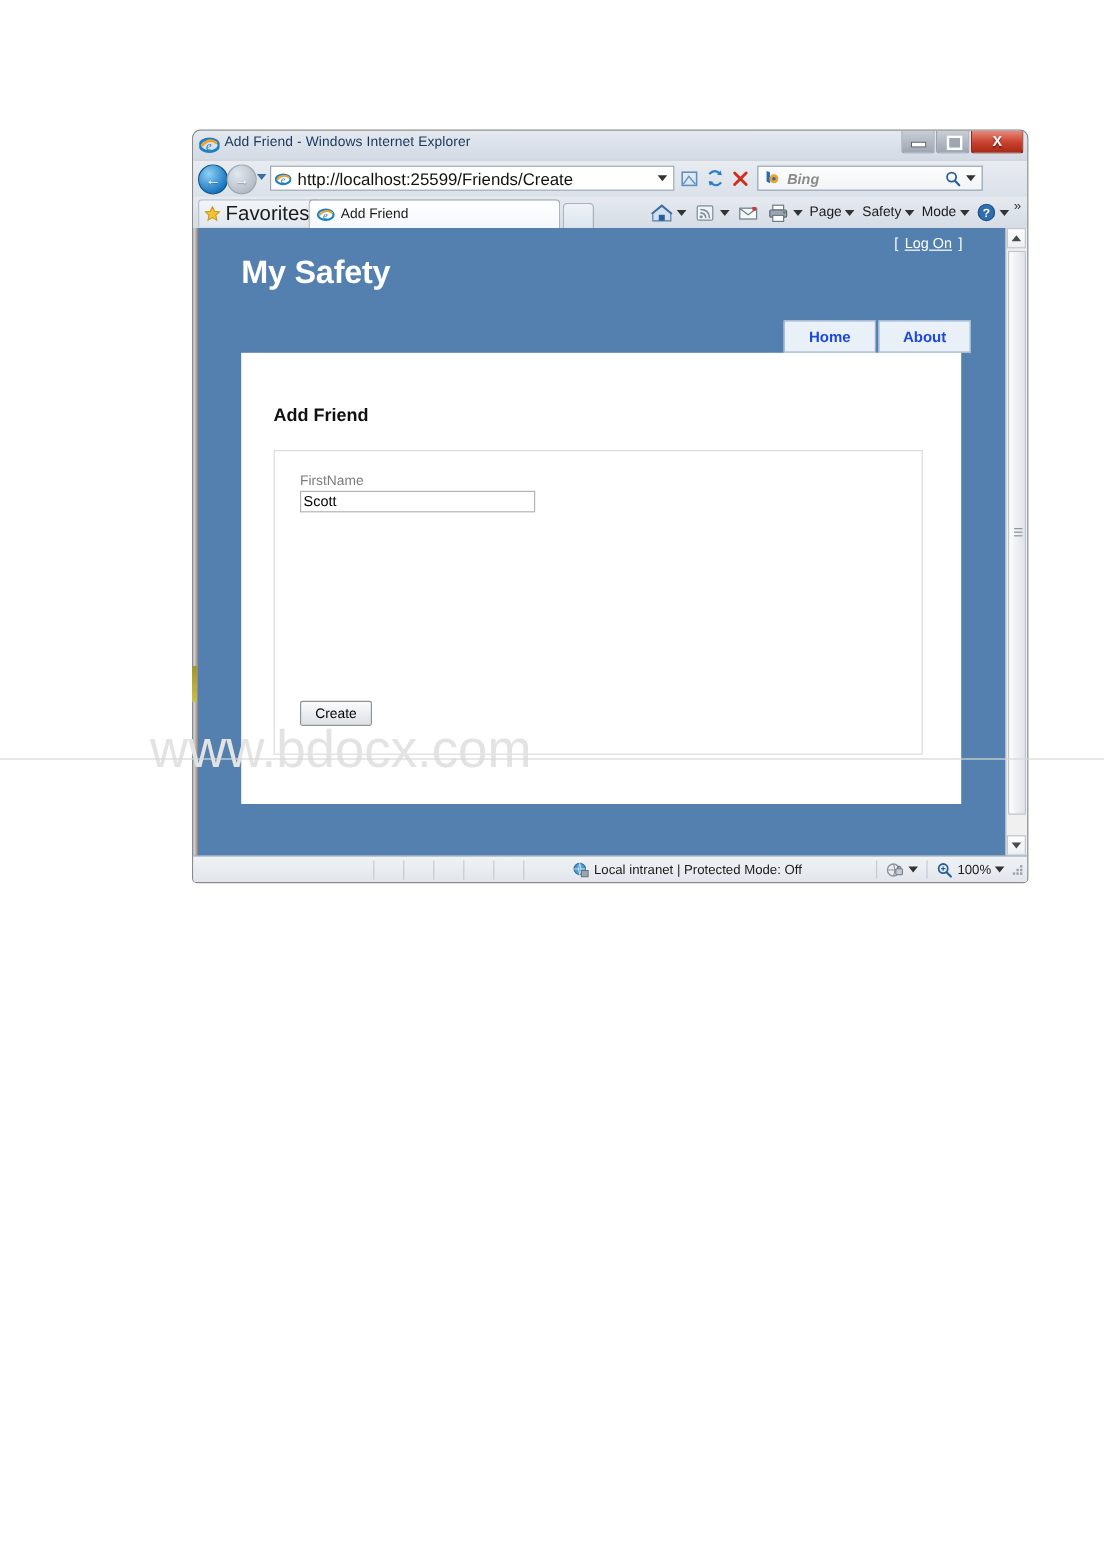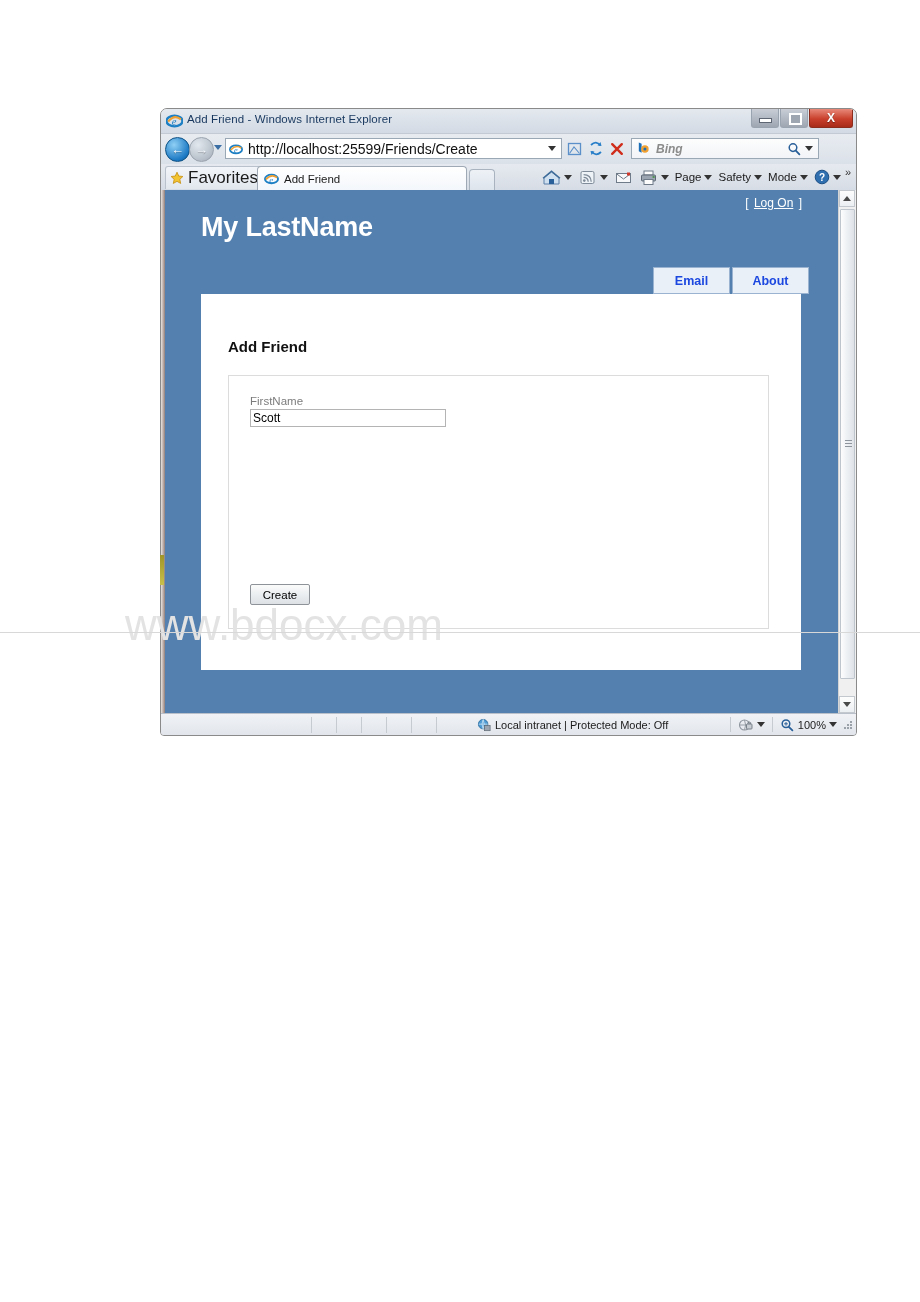--- a/index.html
+++ b/index.html
@@ -711,24 +711,24 @@
     <div id="page-left-border"></div>
 
     <div id="page-content">
 
       <div id="site-header">
         <div id="logon-area">
           <span>[</span>
           <a id="logon-link" href="#">Log On</a>
           <span>]</span>
         </div>
-        <div id="site-title">My LastName</div>
+        <div id="site-title">My Safety</div>
         <div id="main-nav">
           <div class="nav-tab">
-            <span>Email</span>
+            <span>Home</span>
           </div>
           <div class="nav-tab">
             <span>About</span>
           </div>
         </div>
       </div>
 
       <div id="content-panel">
         <div id="page-heading">Add Friend</div>
 

